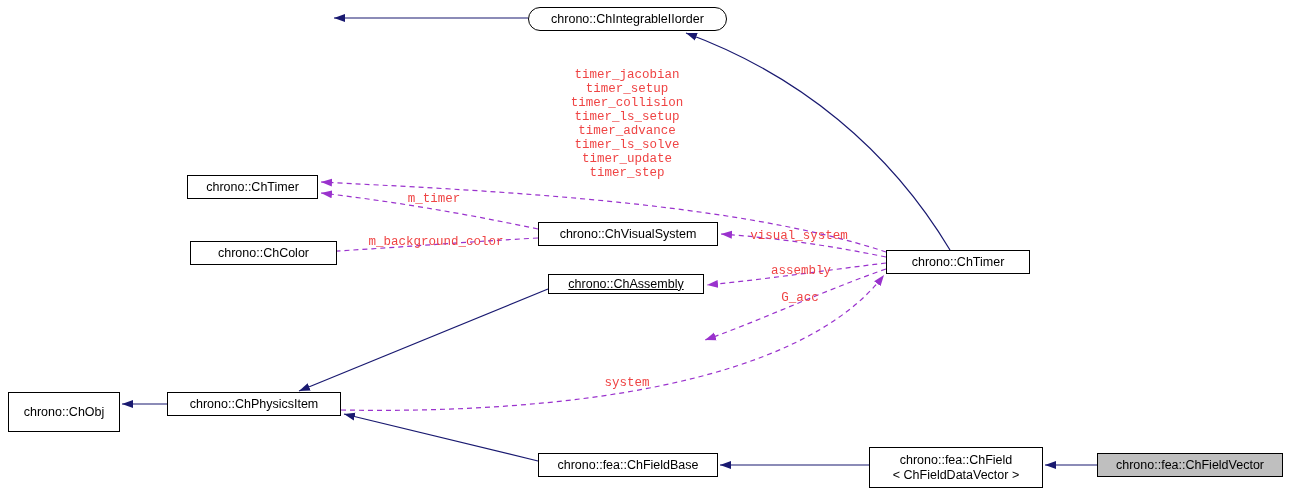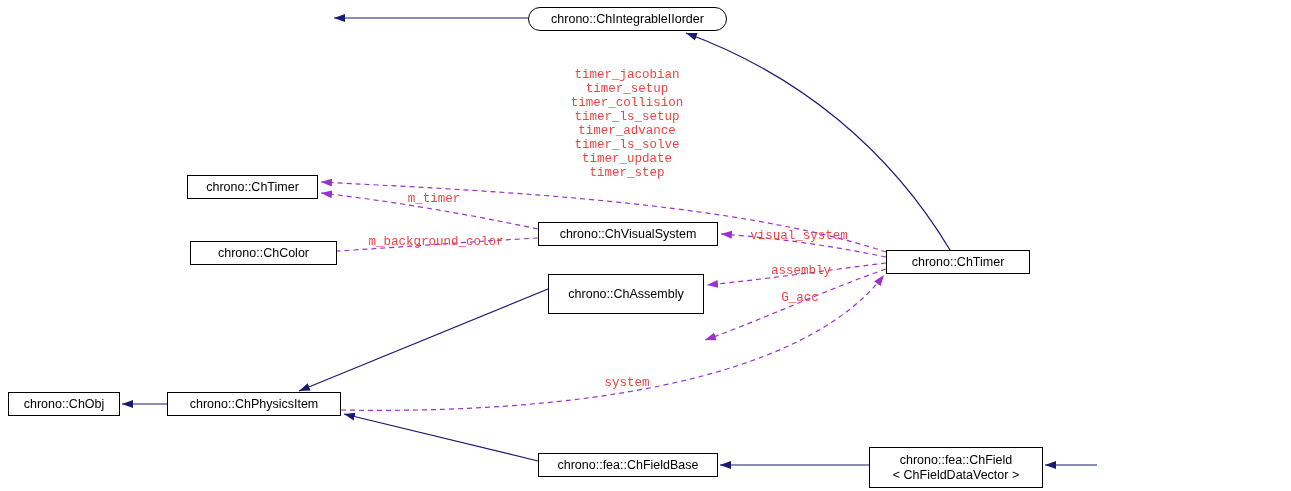--- a/index.html
+++ b/index.html
@@ -28,24 +28,24 @@
   .elabel{
     position:absolute;font-size:12.5px;color:#ef4444;text-align:center;
     white-space:pre-line;line-height:14px;font-family:Liberation Mono, monospace;
   }
   
   .n1{left:175px;top:7px;width:157px;height:24px;}
   .n2{left:528px;top:7px;width:199px;height:24px;border-radius:12px;}
   .n3{left:187px;top:175px;width:131px;height:24px;}
   .n4{left:190px;top:241px;width:147px;height:24px;}
   .n5{left:538px;top:222px;width:180px;height:24px;}
-  .n6{left:548px;top:274px;width:156px;height:40px;}
+  .n6{left:548px;top:274px;width:156px;height:20px;text-decoration:underline;}
   .n7{left:551px;top:323px;width:151px;height:41px;}
   .n8{left:886px;top:250px;width:144px;height:24px;}
-  .n9{left:8px;top:392px;width:112px;height:24px;}
+  .n9{left:8px;top:392px;width:112px;height:40px;}
   .n10{left:167px;top:392px;width:174px;height:24px;text-align:center;}
   .n11{left:538px;top:453px;width:180px;height:24px;}
   .n12{left:869px;top:447px;width:174px;height:41px;}
   .n13{left:1097px;top:453px;width:186px;height:24px;}
   
   .l-timers{left:557px;top:68px;width:140px;}
   .l-mtimer{left:384px;top:192px;width:100px;}
   .l-bg{left:366px;top:235px;width:140px;}
   .l-vs{left:749px;top:229px;width:100px;}
   .l-asm{left:761px;top:264px;width:80px;}
@@ -88,20 +88,21 @@
   <div class="node n3">chrono::ChTimer</div>
   <div class="node n4">chrono::ChColor</div>
   <div class="node n5">chrono::ChVisualSystem</div>
   <div class="node n6">chrono::ChAssembly</div>
   <div class="node n8">chrono::ChTimer</div>
   <div class="node n9">chrono::ChObj</div>
   <div class="node n10">chrono::ChPhysicsItem</div>
   <div class="node n11">chrono::fea::ChFieldBase</div>
   <div class="node n12">chrono::fea::ChField
 &lt; ChFieldDataVector &gt;</div>
+  <div class="node n13 selected">chrono::fea::ChFieldVector</div>
 
   <div class="elabel l-timers">timer_jacobian
 timer_setup
 timer_collision
 timer_ls_setup
 timer_advance
 timer_ls_solve
 timer_update
 timer_step</div>
   <div class="elabel l-mtimer">m_timer</div>

